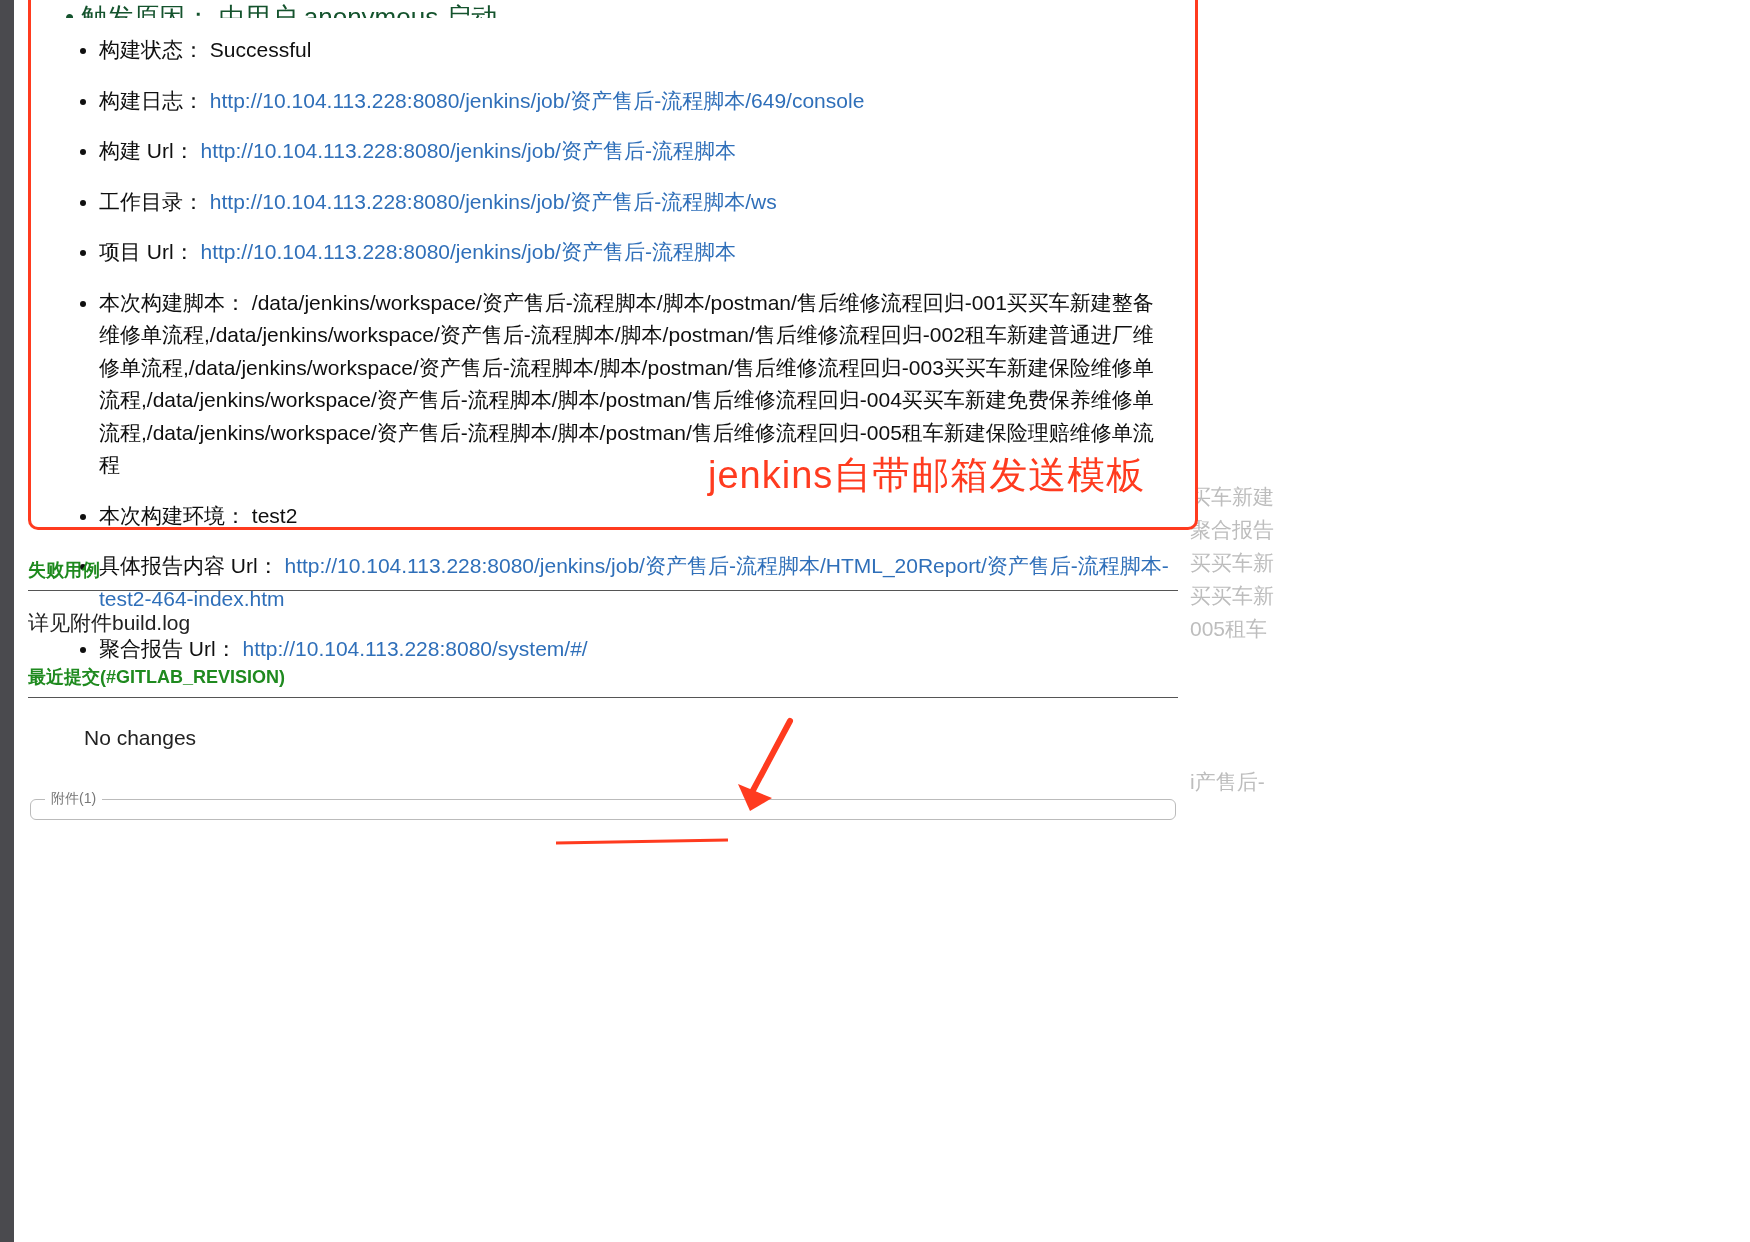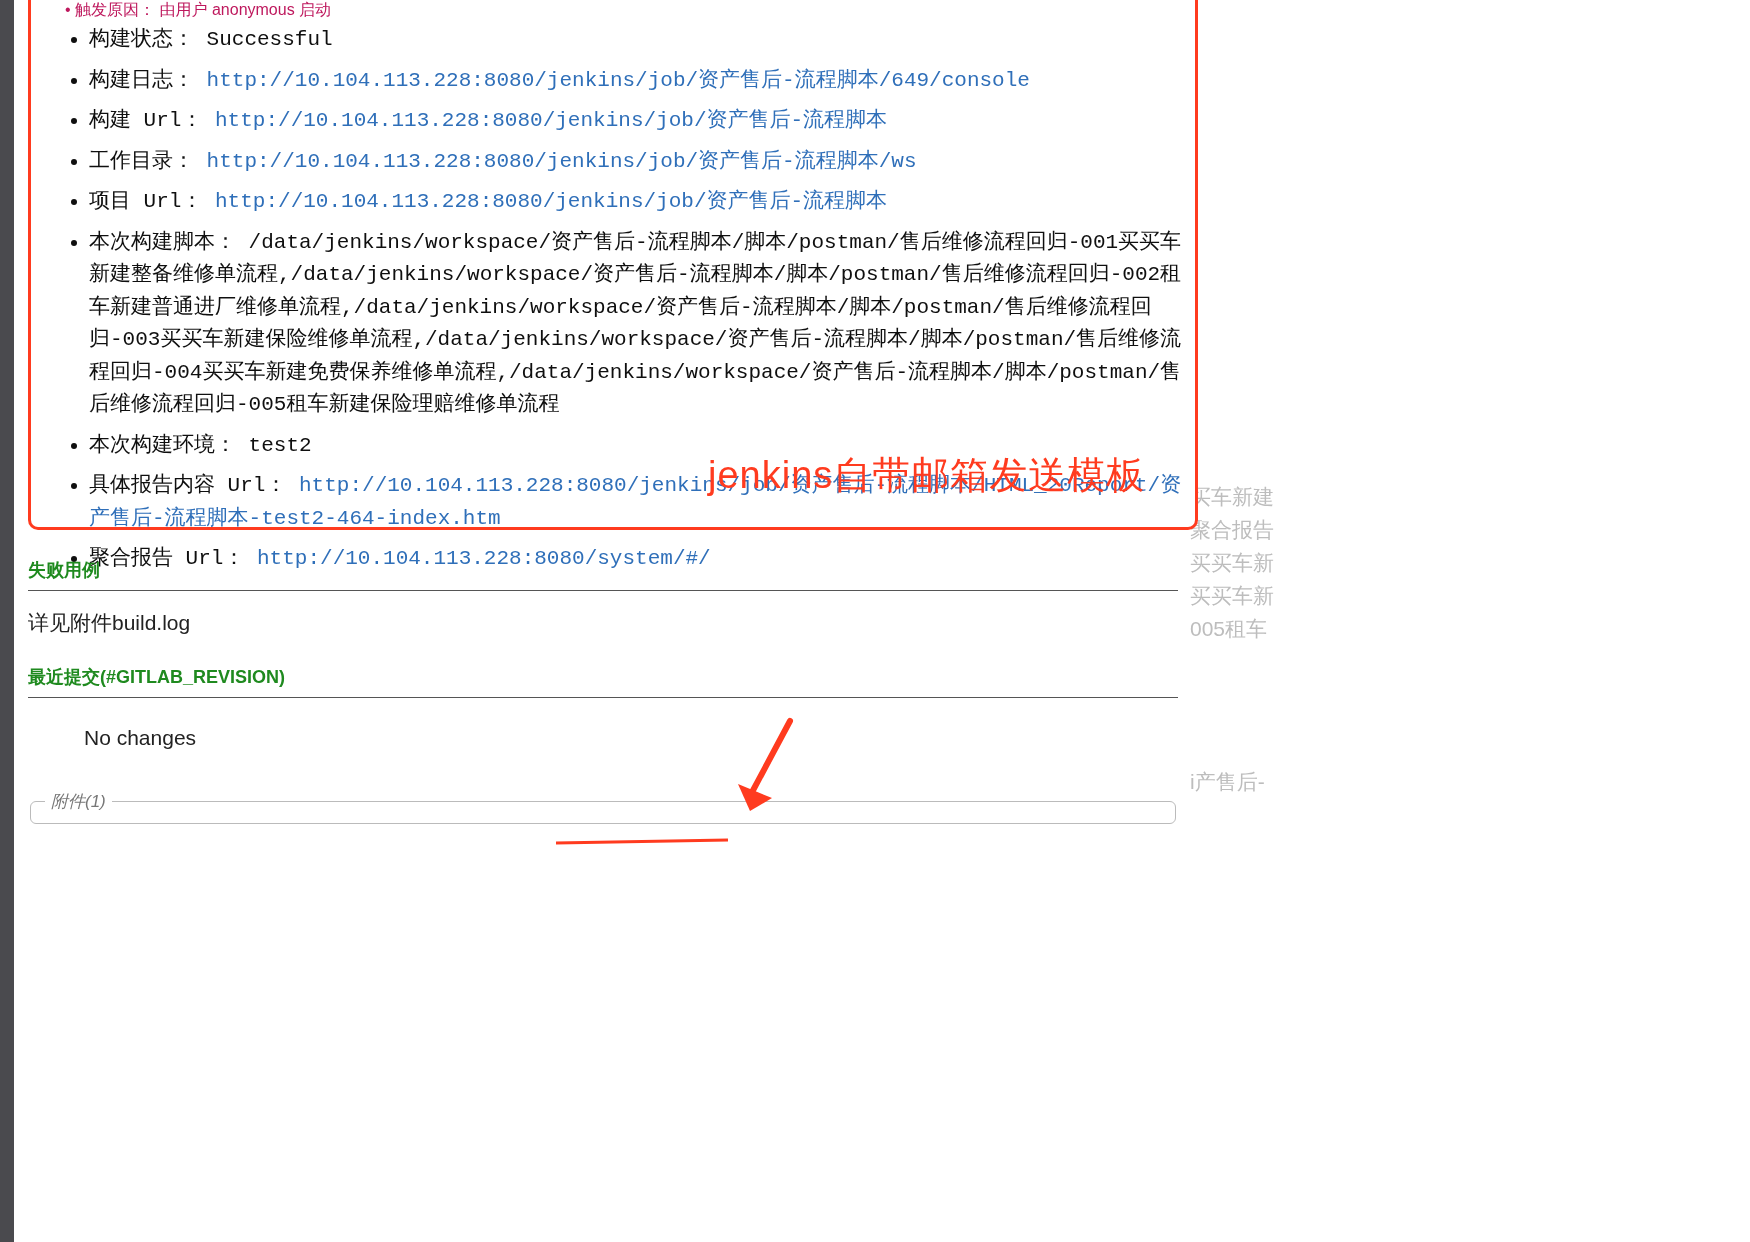--- a/index.html
+++ b/index.html
@@ -49,32 +49,31 @@
     border-radius: 0 0 10px 10px;
     background: #fff;
     padding: 0 8px 0 8px;
   }
   ul.build-list {
     margin: 0;
     padding: 0 0 0 46px;
     list-style: disc;
   }
   ul.build-list li {
-    margin: 4px;
+    margin: 14px;
     padding: 2px 0;
     line-height: 32.5px;
     color: #0f0f0f;
-    font-family: Liberation Mono, monospace;
   }
   .cut-top {
     height: 18px;
     overflow: hidden;
     padding-left: 46px;
-    font-size: 16px;
-    color: #be185d;
+    font-size: 26px;
+    color: #14532d;
     position: relative;
   }
   .cut-top span.dot::before {
     content: "• ";
     margin-left: -20px;
   }
   .label { color: #0f0f0f; }
   a.link, span.linklike {
     color: #2f6fb9;
     text-decoration: none;
@@ -116,22 +115,21 @@
     border: 1px solid #bbb;
     border-radius: 6px;
     padding: 10px 14px 0 14px;
     font-size: 17px;
     color: #777;
     height: 30px;
   }
   fieldset.attach legend {
     padding: 0 6px;
     color: #777;
-    font-size: 17px;
-    font-style: italic;
+    font-size: 14px;
   }
   
   .arrow {
     position: absolute;
     left: 730px;
     top: 716px;
     width: 80px;
     height: 110px;
     pointer-events: none;
   }

